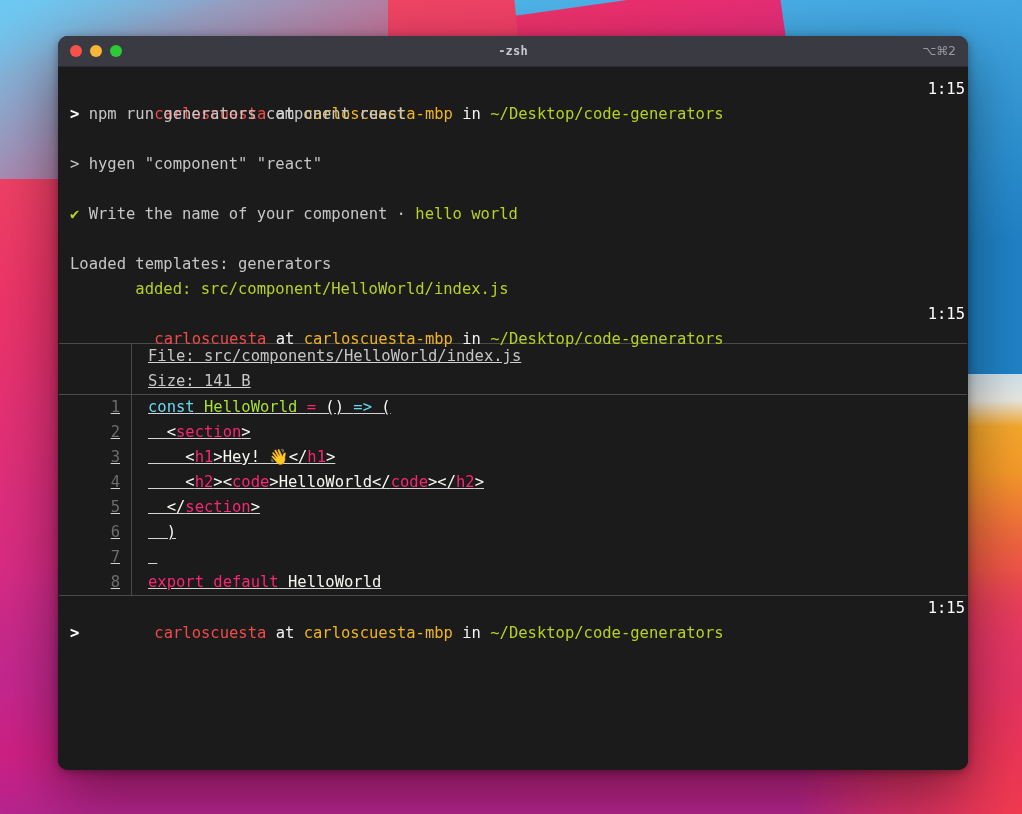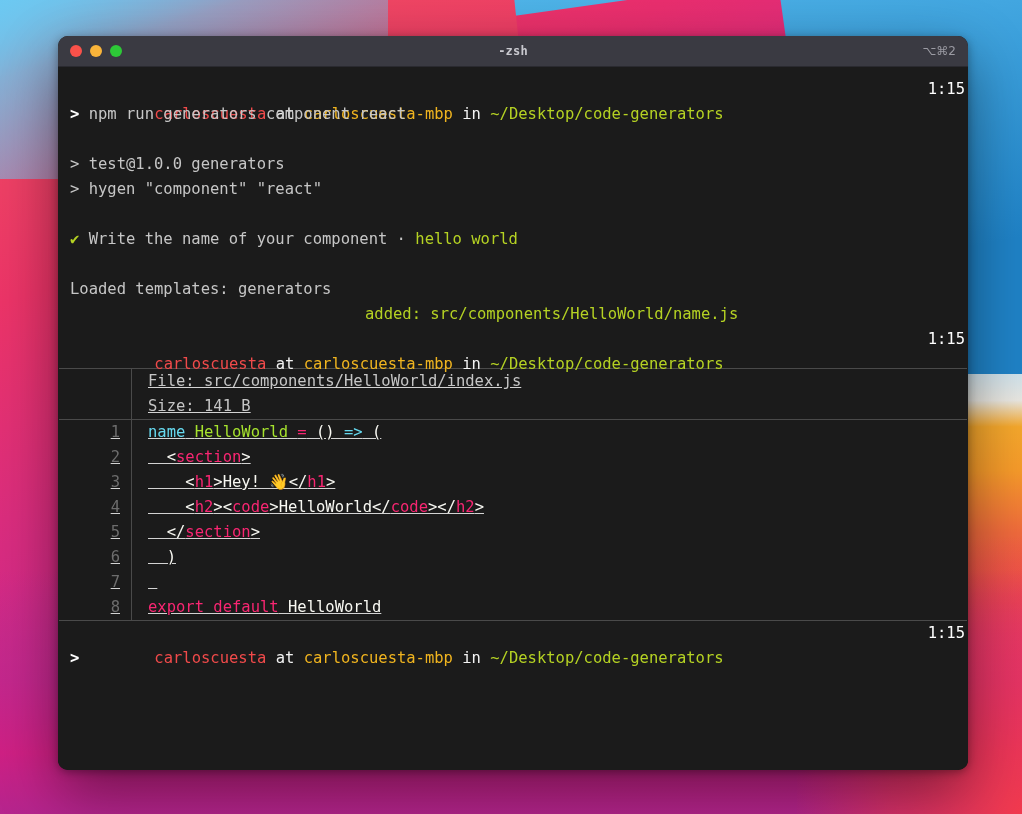--- a/index.html
+++ b/index.html
@@ -121,21 +121,21 @@
     overflow:hidden;
     position:relative;
   }
   .line { white-space:pre; padding-left:12px; height:25px; }
   .blank { height:25px; }
 
   
   .c-user  { color:#f04a4a; }
   .c-plain { color:#f2f2f2; }
   .c-host  { color:#f0b41f; }
-  .c-path  { color:#b5d223;text-align:center; }
+  .c-path  { color:#b5d223; }
   .c-time  { color:#ffffff; }
   .c-out   { color:#c6c6c6; }
   .c-green { color:#b5d223; }
   .c-arrow { color:#ffffff; font-weight:bold; }
 
   .promptline { display:flex; align-items:baseline; padding-left:3px; height:25px; }
   .promptline .left { white-space:pre; }
   .promptline .spacer { flex:1 1 auto; }
   .promptline .right { white-space:pre; padding-right:3px; }
 
@@ -192,31 +192,30 @@
           <span class="c-user">carloscuesta</span><span class="c-plain"> at </span><span class="c-host">carloscuesta-mbp</span><span class="c-plain"> in </span><span class="c-path">~/Desktop/code-generators</span>
         </span>
         <span class="spacer"></span>
         <span class="right c-time">1:15</span>
       </div>
 
       <div class="line"><span class="c-arrow">&gt;</span><span class="c-out"> npm run generators component react</span></div>
 
       <div class="blank"></div>
 
-      <div class="line c-out">&gt; test@1.0.0 generators</div>
       <div class="line c-out">&gt; hygen "component" "react"</div>
 
       <div class="blank"></div>
 
       <div class="line"><span class="c-green">✔</span><span class="c-out"> Write the name of your component · </span><span class="c-path">hello world</span></div>
 
       <div class="blank"></div>
 
       <div class="line c-out">Loaded templates: generators</div>
-      <div class="line c-path">       added: src/components/HelloWorld/name.js</div>
+      <div class="line c-path">       added: src/component/HelloWorld/index.js</div>
 
       <div class="promptline">
         <span class="left">
           <span class="c-user">carloscuesta</span><span class="c-plain"> at </span><span class="c-host">carloscuesta-mbp</span><span class="c-plain"> in </span><span class="c-path">~/Desktop/code-generators</span>
         </span>
         <span class="spacer"></span>
         <span class="right c-time">1:15</span>
       </div>
 
 
@@ -227,21 +226,21 @@
           <div class="bat-content"><span>File: </span><span>src/components/HelloWorld/index.js</span></div>
         </div>
         <div class="bat-row bat-header">
           <div class="bat-gutter"></div>
           <div class="bat-content"><span>Size: </span><span>141 B</span></div>
         </div>
         <div class="bat-rule"></div>
         <div id="bat-code">
             <div class="bat-row">
               <div class="bat-gutter">1</div>
-              <div class="bat-content"><span class="s-cyan">name</span><span class="s-white"> </span><span class="s-fn">HelloWorld</span><span class="s-white"> </span><span class="s-key">=</span><span class="s-white"> () </span><span class="s-cyan">=&gt;</span><span class="s-white"> (</span></div>
+              <div class="bat-content"><span class="s-cyan">const</span><span class="s-white"> </span><span class="s-fn">HelloWorld</span><span class="s-white"> </span><span class="s-key">=</span><span class="s-white"> () </span><span class="s-cyan">=&gt;</span><span class="s-white"> (</span></div>
             </div>
             <div class="bat-row">
               <div class="bat-gutter">2</div>
               <div class="bat-content"><span class="s-white">  &lt;</span><span class="s-tag">section</span><span class="s-white">&gt;</span></div>
             </div>
             <div class="bat-row">
               <div class="bat-gutter">3</div>
               <div class="bat-content"><span class="s-white">    &lt;</span><span class="s-tag">h1</span><span class="s-white">&gt;Hey! 👋&lt;/</span><span class="s-tag">h1</span><span class="s-white">&gt;</span></div>
             </div>
             <div class="bat-row">

